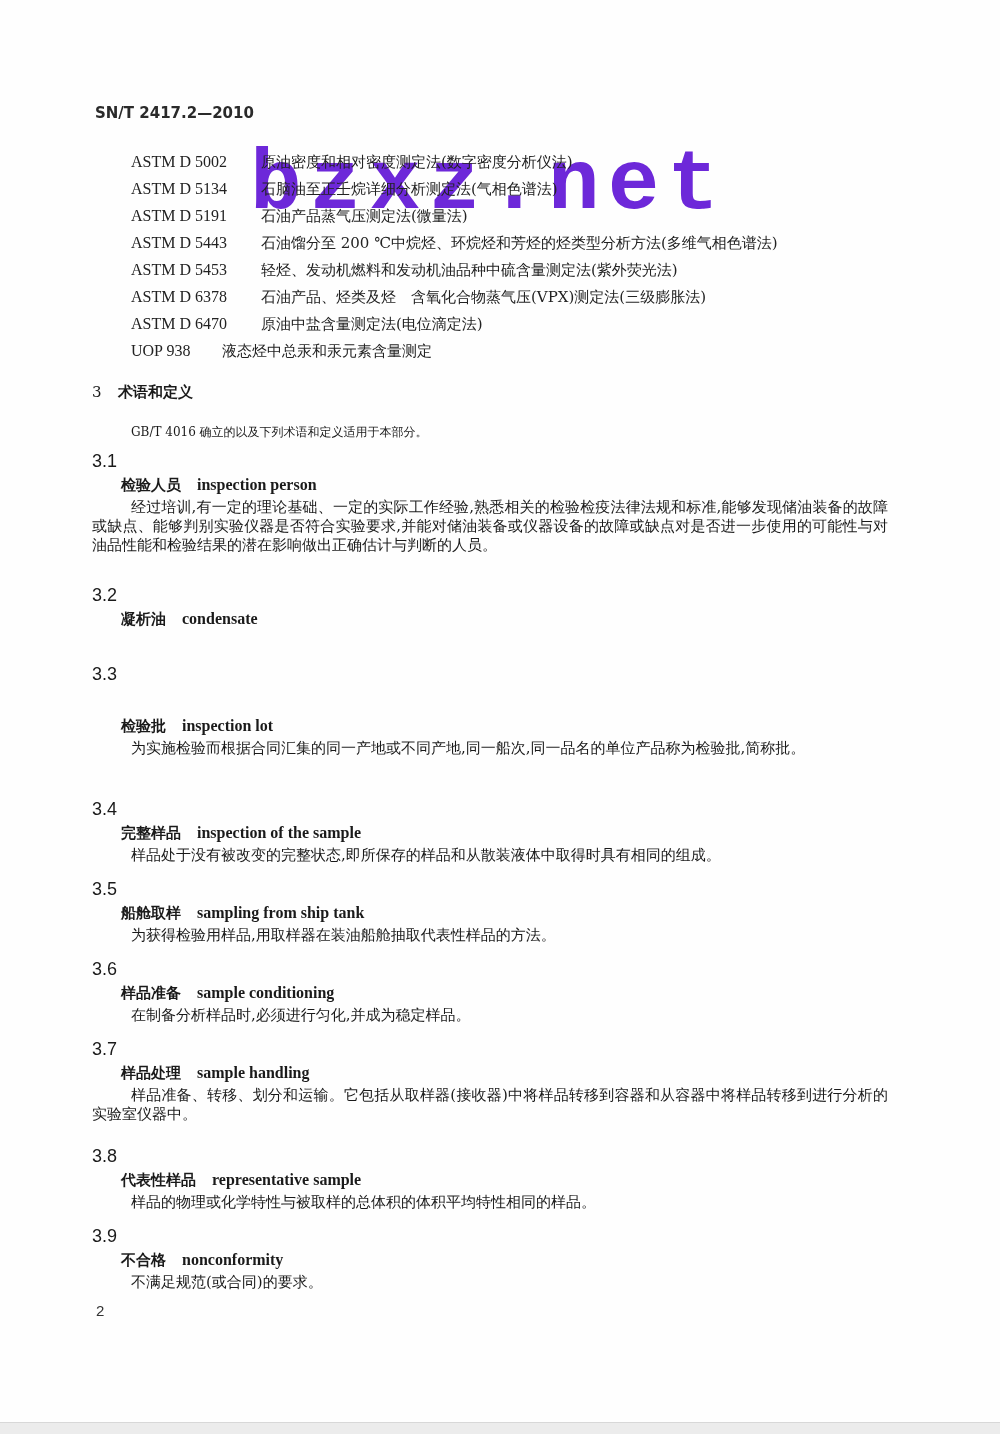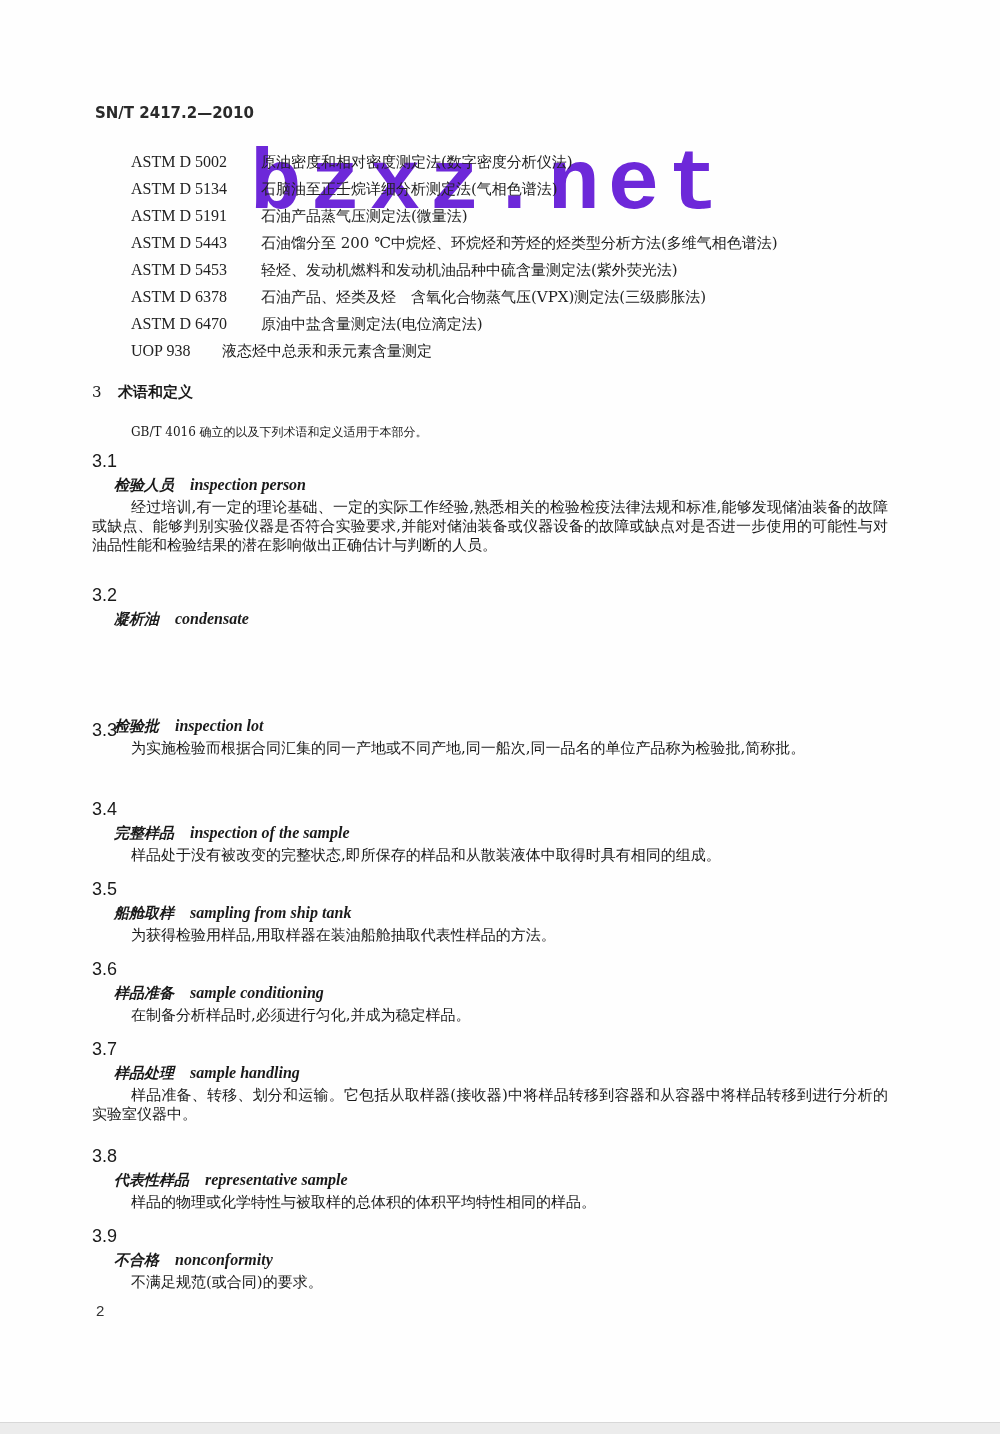--- a/index.html
+++ b/index.html
@@ -16,21 +16,21 @@
   }
   .abs { position: absolute; z-index: 1; white-space: nowrap; }
   .header { left: 95px; top: 104px; font-family: "DejaVu Sans", sans-serif; font-size: 15px; font-weight: bold; color: #2a2a2a; }
   .ref { left: 131px; font-size: 15px; color: #222; }
   .ref .code { display: inline-block; width: 130px; font-family: "Liberation Serif", serif; font-size: 16px; }
   .ref .code.uop { width: 91px; }
   .sec-title { left: 92px; top: 383px; font-size: 15px; font-weight: bold; }
   .sec-title .num { display: inline-block; width: 26px; font-weight: normal; }
   .intro { left: 131px; top: 424px; font-size: 12px; }
   .clause { left: 92px; font-size: 18px; font-family: "Liberation Sans", sans-serif; }
-  .term { left: 114px; font-size: 15px; font-weight: bold; font-style: italic; }
+  .term { left: 121px; font-size: 15px; font-weight: bold; }
   .term .en { margin-left: 16px; font-family: "Liberation Serif", serif; font-size: 16px; }
   .def { left: 92px; width: 796px; font-size: 15px; line-height: 19px; white-space: normal; text-indent: 39px; text-align: justify; }
   .pageno { left: 96px; top: 1302px; font-size: 15px; font-family: "Liberation Sans", sans-serif; color: #333; }
 </style>
 </head>
 <body>
 
 <div class="page">
   <div class="watermark abs">bzxz.net</div>
 
@@ -48,21 +48,21 @@
   <div class="abs sec-title"><span class="num">3</span><span>术语和定义</span></div>
   <div class="abs intro">GB/T 4016 确立的以及下列术语和定义适用于本部分。</div>
 
   <div class="abs clause" style="top:451px">3.1</div>
   <div class="abs term" style="top:476px"><span>检验人员</span><span class="en">inspection person</span></div>
   <div class="abs def" style="top:498px">经过培训,有一定的理论基础、一定的实际工作经验,熟悉相关的检验检疫法律法规和标准,能够发现储油装备的故障或缺点、能够判别实验仪器是否符合实验要求,并能对储油装备或仪器设备的故障或缺点对是否进一步使用的可能性与对油品性能和检验结果的潜在影响做出正确估计与判断的人员。</div>
 
   <div class="abs clause" style="top:585px">3.2</div>
   <div class="abs term" style="top:610px"><span>凝析油</span><span class="en">condensate</span></div>
 
-  <div class="abs clause" style="top:720px">3.3</div>
+  <div class="abs clause" style="top:664px">3.3</div>
   <div class="abs term" style="top:717px"><span>检验批</span><span class="en">inspection lot</span></div>
   <div class="abs def" style="top:739px">为实施检验而根据合同汇集的同一产地或不同产地,同一船次,同一品名的单位产品称为检验批,简称批。</div>
 
   <div class="abs clause" style="top:799px">3.4</div>
   <div class="abs term" style="top:824px"><span>完整样品</span><span class="en">inspection of the sample</span></div>
   <div class="abs def" style="top:846px">样品处于没有被改变的完整状态,即所保存的样品和从散装液体中取得时具有相同的组成。</div>
 
   <div class="abs clause" style="top:879px">3.5</div>
   <div class="abs term" style="top:904px"><span>船舱取样</span><span class="en">sampling from ship tank</span></div>
   <div class="abs def" style="top:926px">为获得检验用样品,用取样器在装油船舱抽取代表性样品的方法。</div>

